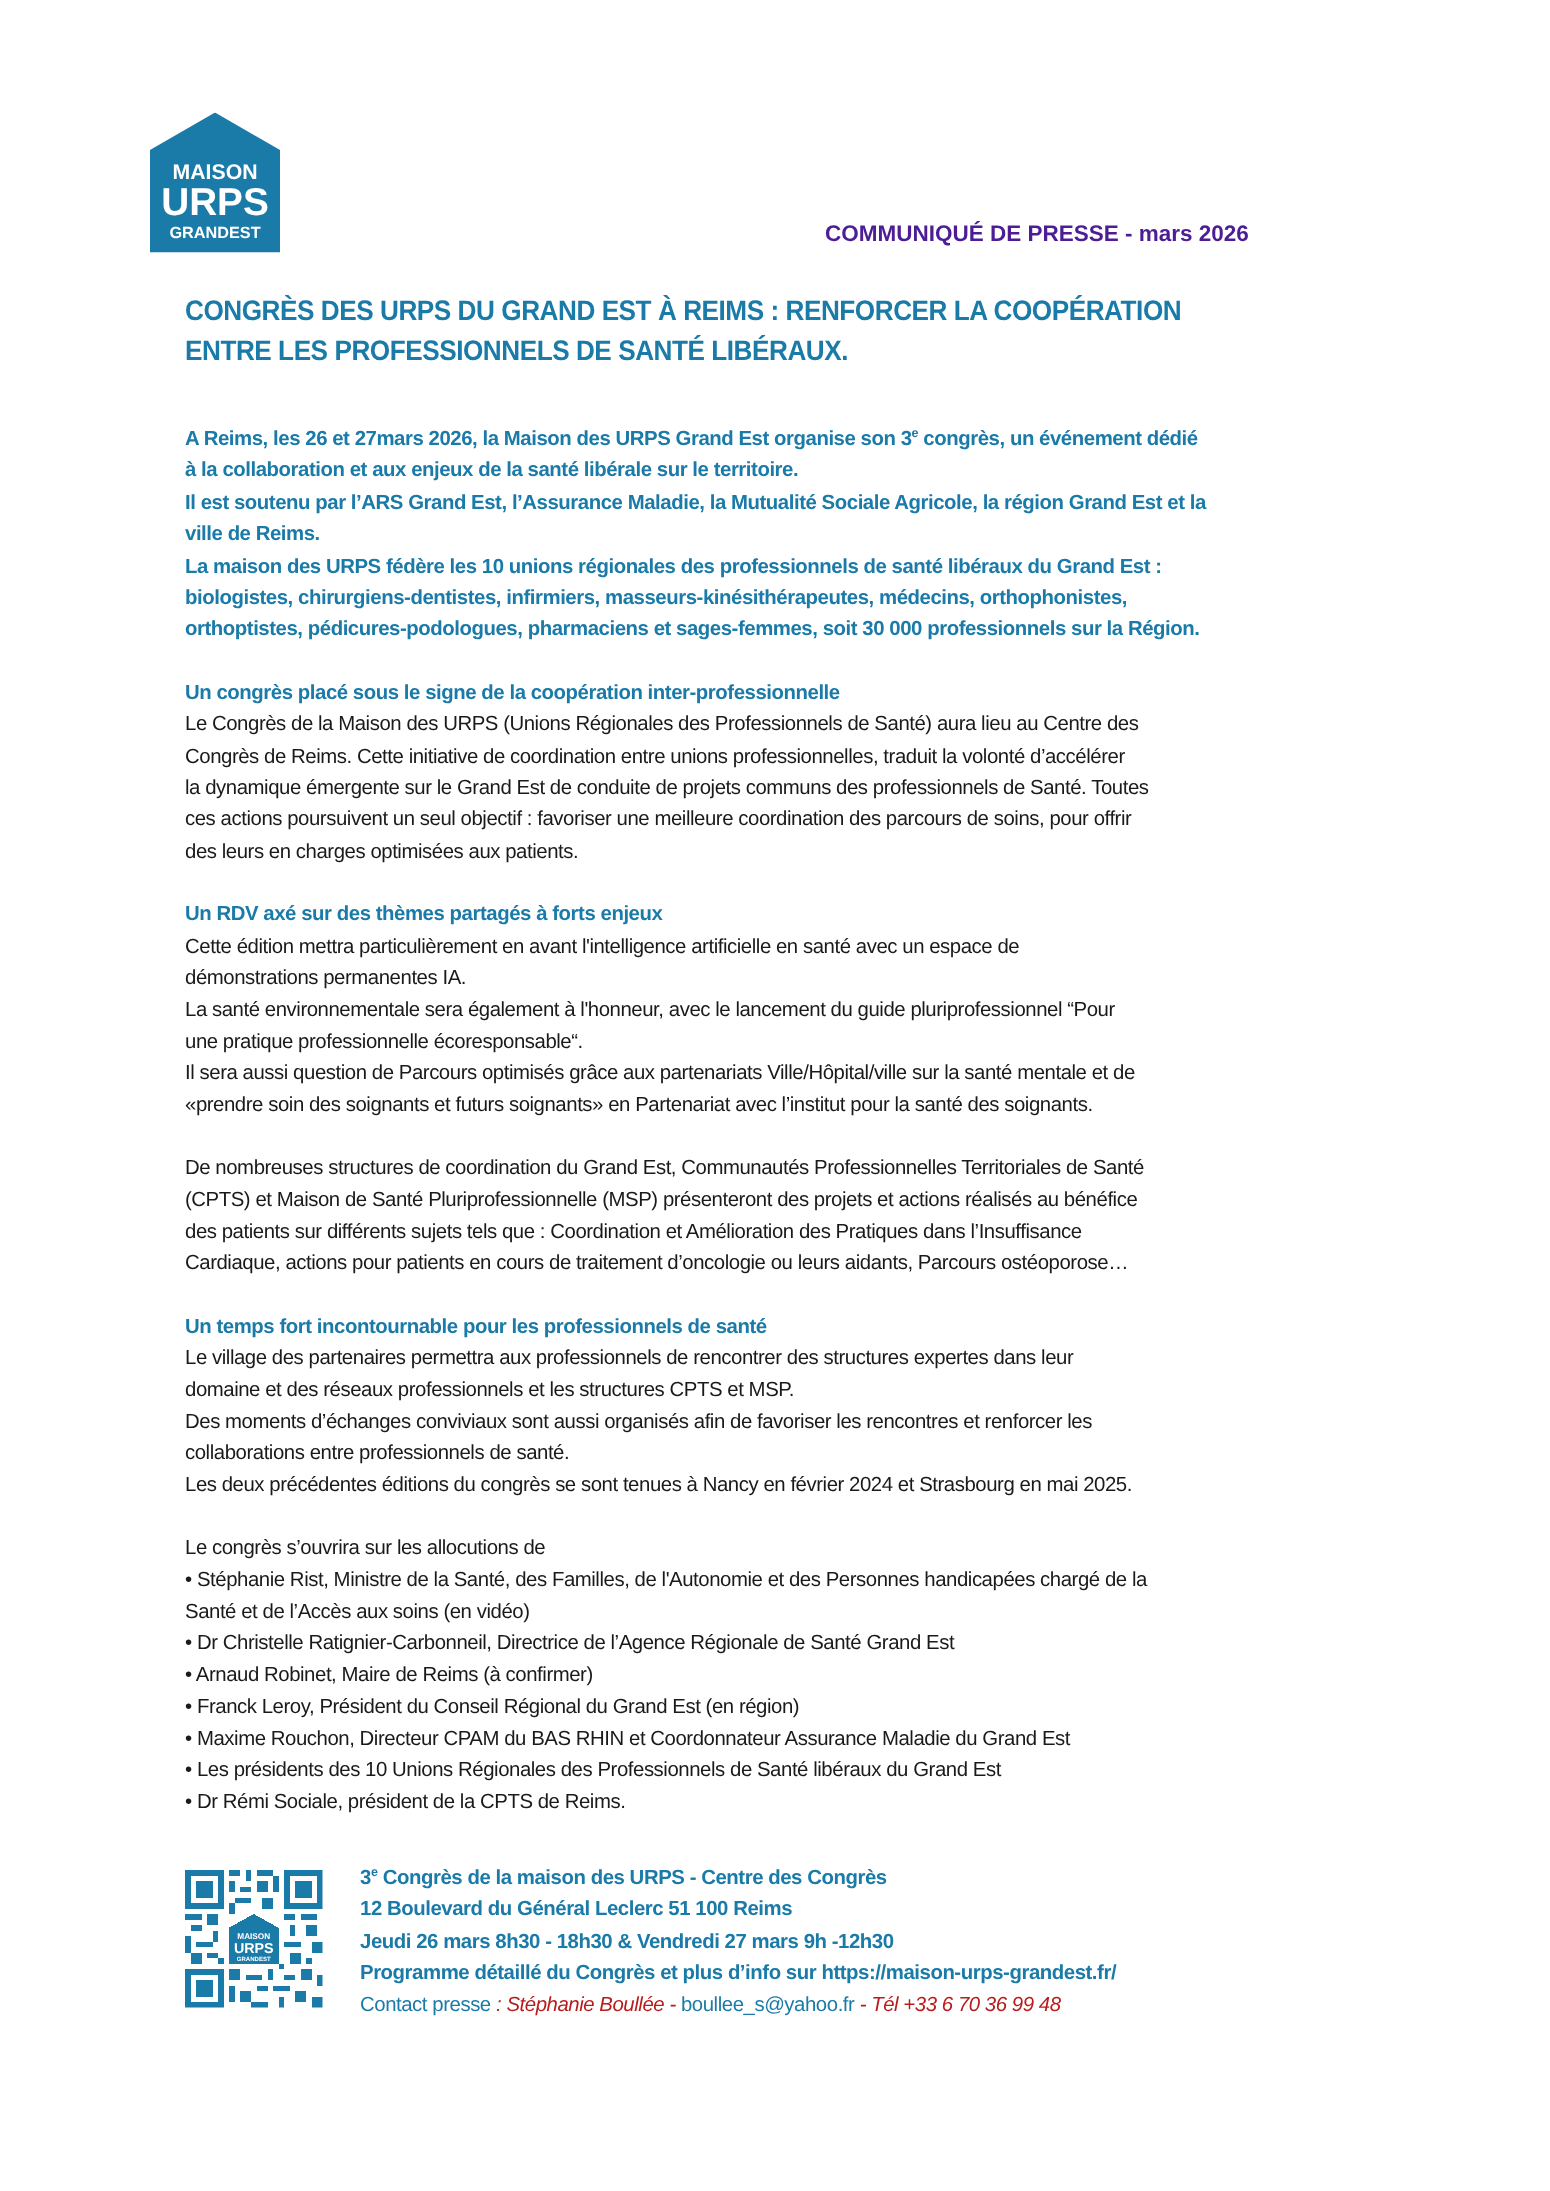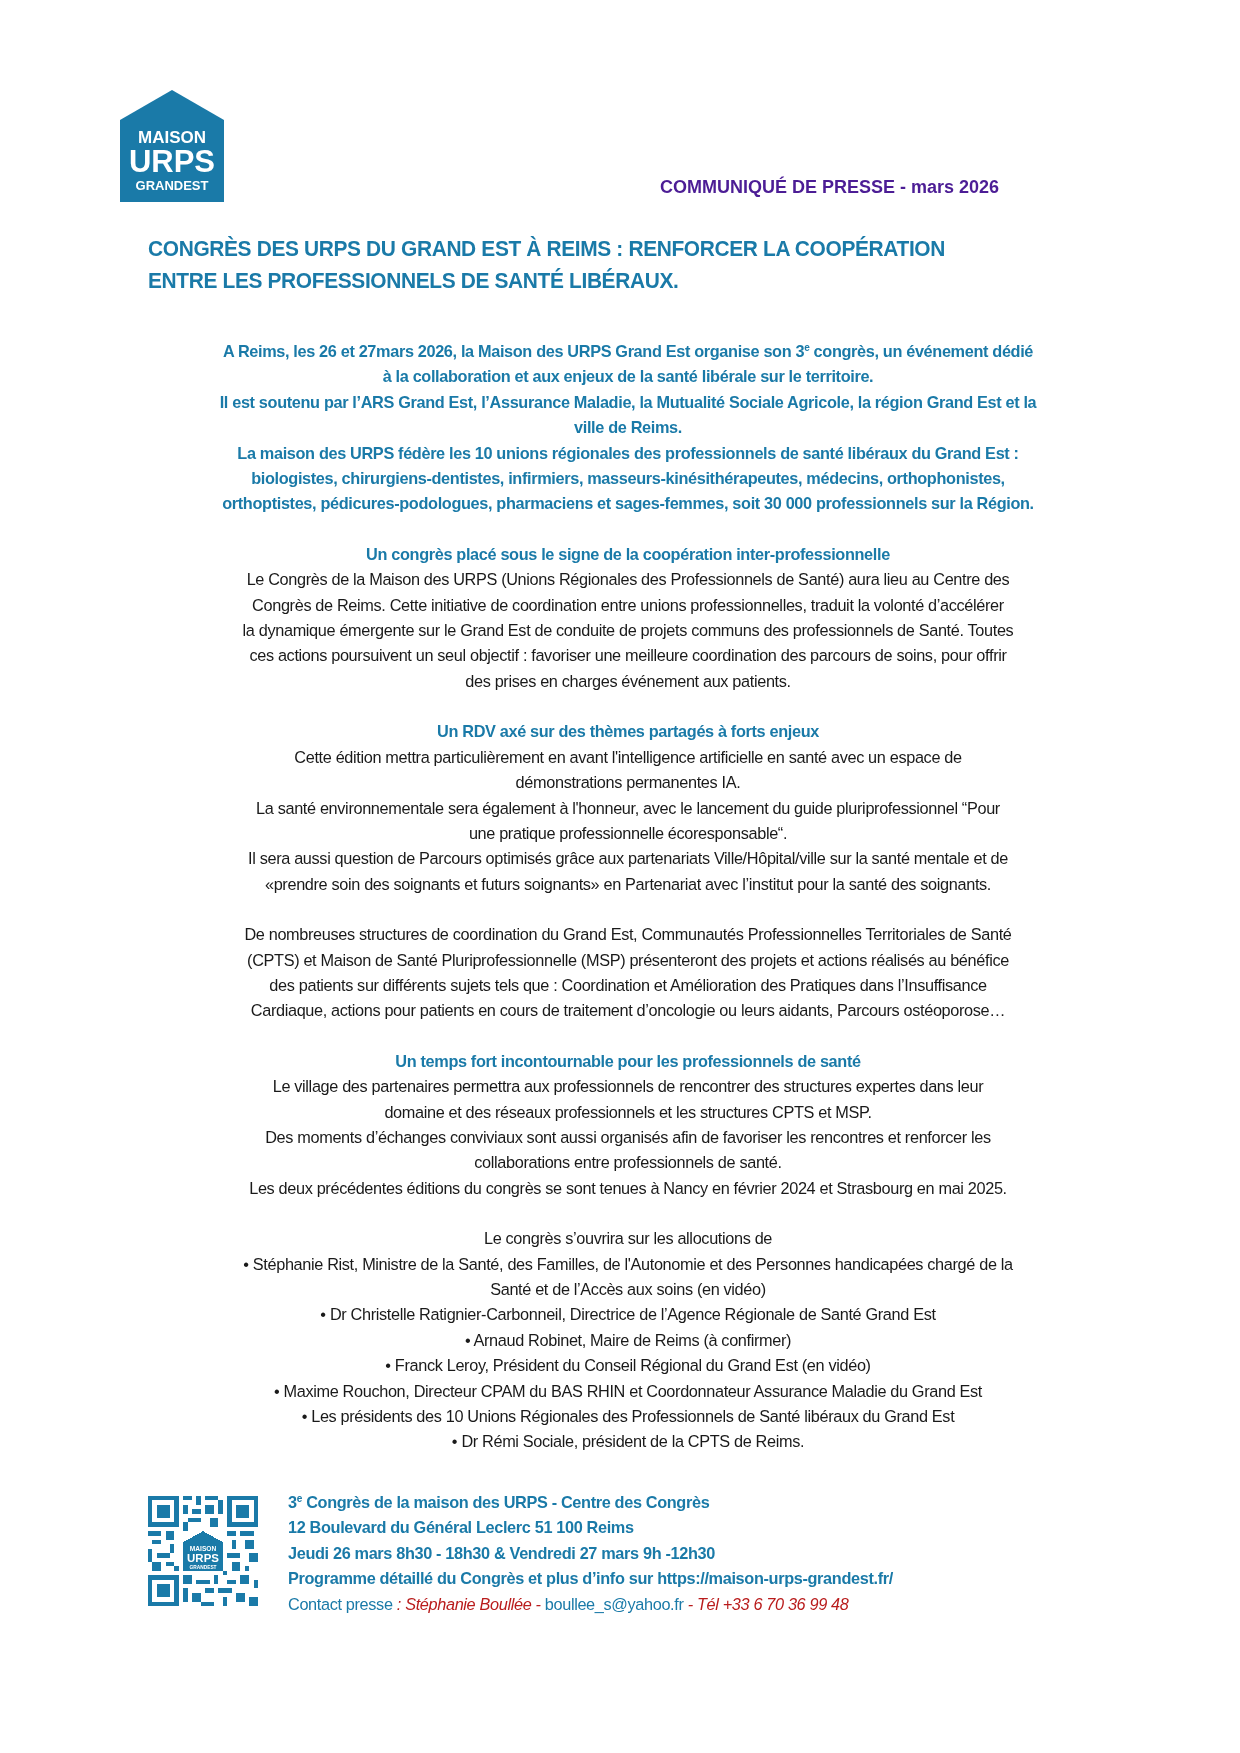--- a/index.html
+++ b/index.html
@@ -25,21 +25,21 @@
       font-family: "Liberation Sans", sans-serif; font-weight: bold;
       font-size: 22.5px; line-height: 32px; color: #1a7aa8;
       letter-spacing: -0.4px; transform: scaleX(0.93); transform-origin: left top;
     }
 
     .content {
       position: absolute; left: 148px; top: 311px; width: 960px;
       font-family: "Liberation Sans", sans-serif; font-size: 16.3px;
       line-height: 25.4px; letter-spacing: -0.35px;
     }
-    .content p { margin: 0; text-align: center; }
+    .content p { margin: 0; }
     .intro { color: #1a7aa8; font-weight: bold; }
     .gap { height: 25px; }
     .heading { color: #1a7aa8; font-weight: bold; }
     .body-text { color: #1a1a1a; }
     .b { font-weight: normal; }
     .sup { font-size: 0.62em; vertical-align: super; line-height: 0; }
 
     .footer { position: absolute; left: 148px; top: 1468px; width: 960px; }
     .qr { position: absolute; left: 0; top: 0; width: 110px; height: 110px; }
     .qr svg { width: 110px; height: 110px; display: block; }
@@ -86,21 +86,21 @@
     </div>
 
     <div class="gap"></div>
 
     <div>
       <p class="heading">Un congrès placé sous le signe de la coopération inter-professionnelle</p>
       <p class="body-text">Le Congrès de la Maison des URPS (Unions Régionales des Professionnels de Santé) aura lieu au Centre des</p>
       <p class="body-text">Congrès de Reims. Cette initiative de coordination entre unions professionnelles, traduit la volonté d’accélérer</p>
       <p class="body-text">la dynamique émergente sur le Grand Est de conduite de projets communs des professionnels de Santé. Toutes</p>
       <p class="body-text">ces actions poursuivent un seul objectif : favoriser une meilleure coordination des parcours de soins, pour offrir</p>
-      <p class="body-text">des prises en charges événement aux patients.</p>
+      <p class="body-text">des leurs en charges optimisées aux patients.</p>
     </div>
 
     <div class="gap"></div>
 
     <div>
       <p class="heading">Un RDV axé sur des thèmes partagés à forts enjeux</p>
       <p class="body-text"><span>Cette édition mettra particulièrement en avant </span><span class="b">l'intelligence artificielle en santé</span><span> avec un espace de</span></p>
       <p class="body-text">démonstrations permanentes IA.</p>
       <p class="body-text"><span>La </span><span class="b">santé environnementale</span><span> sera également à l'honneur, avec le lancement du guide pluriprofessionnel “Pour</span></p>
       <p class="body-text">une pratique professionnelle écoresponsable“.</p>
@@ -129,21 +129,21 @@
     </div>
 
     <div class="gap"></div>
 
     <div>
       <p class="body-text">Le congrès s’ouvrira sur les allocutions de</p>
       <p class="body-text"><span>•</span> <span class="b">Stéphanie Rist,</span><span> Ministre de la Santé, des Familles, de l'Autonomie et des Personnes handicapées chargé de la</span></p>
       <p class="body-text">Santé et de l’Accès aux soins (en vidéo)</p>
       <p class="body-text"><span>•</span> <span class="b">Dr Christelle Ratignier-Carbonneil,</span><span> Directrice de l’Agence Régionale de Santé Grand Est</span></p>
       <p class="body-text"><span>•</span> <span class="b">Arnaud Robinet,</span><span> Maire de Reims (à confirmer)</span></p>
-      <p class="body-text"><span>•</span> <span class="b">Franck Leroy,</span><span> Président du Conseil Régional du Grand Est (en vidéo)</span></p>
+      <p class="body-text"><span>•</span> <span class="b">Franck Leroy,</span><span> Président du Conseil Régional du Grand Est (en région)</span></p>
       <p class="body-text"><span>•</span> <span class="b">Maxime Rouchon,</span><span> Directeur CPAM du BAS RHIN et Coordonnateur Assurance Maladie du Grand Est</span></p>
       <p class="body-text"><span>•</span> <span>Les présidents des </span><span class="b">10 Unions Régionales des Professionnels de Santé libéraux du Grand Est</span></p>
       <p class="body-text"><span>•</span> <span class="b">Dr Rémi Sociale</span><span>, président de la CPTS de Reims.</span></p>
     </div>
   </div>
 
   <div class="footer">
     <div class="qr">
       <svg viewBox="0 0 25 25" shape-rendering="crispEdges">
         <g fill="#1a7aa8">

